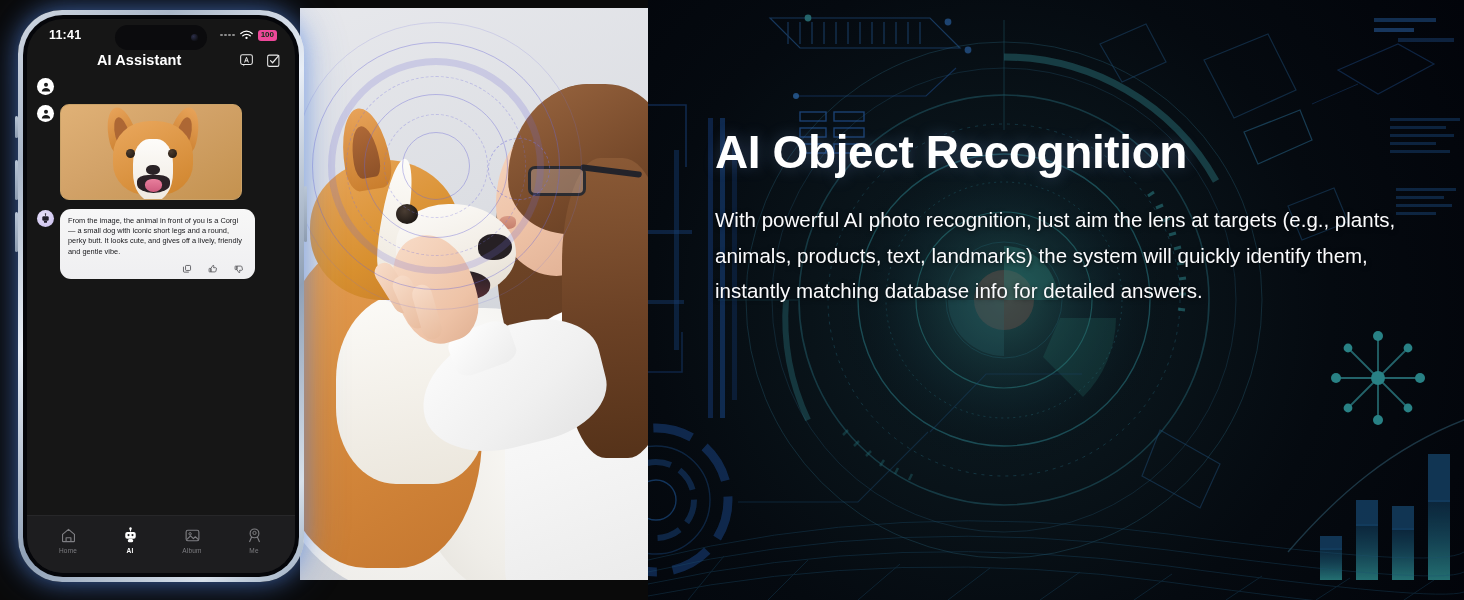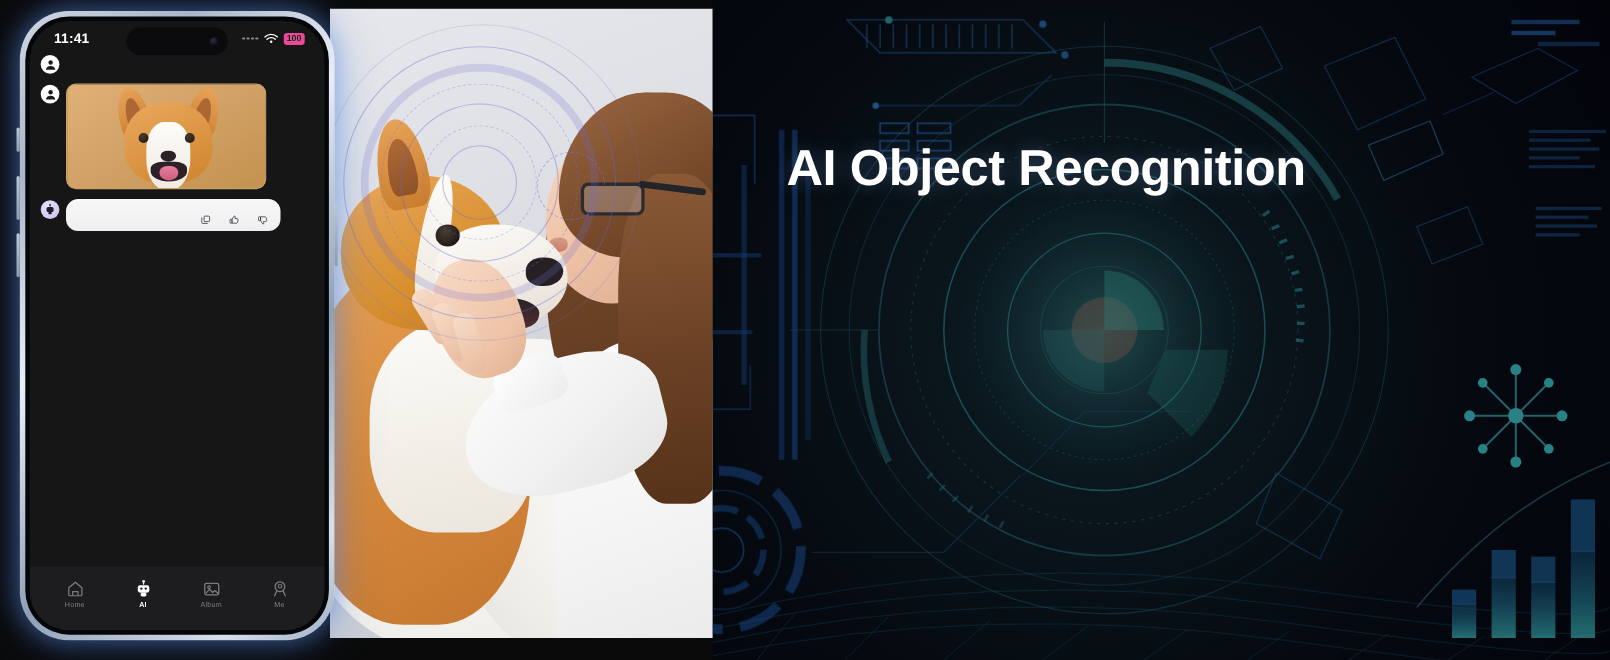--- a/index.html
+++ b/index.html
@@ -376,20 +376,34 @@
                 <path d="M3.4 6.9C4.7 5.7 6.3 5.1 8 5.1s3.3.6 4.6 1.8" stroke="#fff" stroke-width="1.5" stroke-linecap="round"></path>
                 <circle cx="8" cy="9.6" r="1.4" fill="#fff"></circle>
               </svg>
               <span id="sb-batt">100</span>
             </div>
             <div id="dyn-island">
               <span id="dyn-cam"></span>
             </div>
           </div>
 
+          <div id="app-header">
+            <div id="app-title">AI Assistant</div>
+            <div id="hdr-icons">
+              <svg class="hdr-ic" viewBox="0 0 20 20" fill="none">
+                <rect x="2.2" y="2.2" width="15.6" height="13" rx="2.4" stroke="currentColor" stroke-width="1.4"></rect>
+                <path d="M7.6 12.2 10 5.8l2.4 6.4M8.5 10.4h3" stroke="currentColor" stroke-width="1.3" stroke-linecap="round" stroke-linejoin="round"></path>
+                <path d="M6.6 15.2 5 18l3.6-2.8" fill="currentColor"></path>
+              </svg>
+              <svg class="hdr-ic" viewBox="0 0 20 20" fill="none">
+                <rect x="2.2" y="2.8" width="15" height="15" rx="2.2" stroke="currentColor" stroke-width="1.4"></rect>
+                <path d="M6 10.2 8.8 13 17 3.6" stroke="currentColor" stroke-width="1.6" stroke-linecap="round" stroke-linejoin="round"></path>
+              </svg>
+            </div>
+          </div>
 
           <div id="chat">
 
             <div class="msg-row">
               <span class="avatar-user">
                 <svg viewBox="0 0 24 24" fill="currentColor">
                   <circle cx="12" cy="7.6" r="4"></circle>
                   <path d="M3.6 21c0-4.4 3.8-7 8.4-7s8.4 2.6 8.4 7z"></path>
                 </svg>
               </span>
@@ -422,20 +436,21 @@
             <div class="msg-row">
               <span class="avatar-ai">
                 <svg viewBox="0 0 24 24" fill="currentColor">
                   <rect x="5" y="7" width="14" height="10" rx="3"></rect>
                   <rect x="11" y="2.5" width="2" height="4" rx="1"></rect>
                   <circle cx="12" cy="2.2" r="1.6"></circle>
                   <rect x="8.4" y="17" width="7.2" height="4.4" rx="2"></rect>
                 </svg>
               </span>
               <div class="bubble-ai">
+                <div>From the image, the animal in front of you is a Corgi — a small dog with iconic short legs and a round, perky butt. It looks cute, and gives off a lively, friendly and gentle vibe.</div>
                 <div class="ai-actions">
                   <svg viewBox="0 0 24 24" fill="none">
                     <rect x="8.5" y="3.5" width="12" height="12" rx="2" stroke="currentColor" stroke-width="1.8"></rect>
                     <path d="M15.5 19.5h-10a2 2 0 0 1-2-2v-10" stroke="currentColor" stroke-width="1.8" stroke-linecap="round"></path>
                   </svg>
                   <svg viewBox="0 0 24 24" fill="none">
                     <path d="M7 10.5 12 3c1.4 0 2.3 1.1 2 2.5l-.7 3.4h5.1c1.3 0 2.2 1.2 1.9 2.4l-1.5 6.3A2.4 2.4 0 0 1 16.5 19H7z" stroke="currentColor" stroke-width="1.7" stroke-linejoin="round"></path>
                     <rect x="2.6" y="10.5" width="4.4" height="8.5" rx="1.2" stroke="currentColor" stroke-width="1.7"></rect>
                   </svg>
                   <svg viewBox="0 0 24 24" fill="none">
@@ -644,16 +659,17 @@
         <path d="M556 60l64-26 28 56-62 28z"></path>
         <path d="M452 44l46-20 20 38-44 20z"></path>
         <path d="M596 132l56-22 12 30-54 24z" stroke="#2a6c92"></path>
         <path d="M640 206l46-18 14 34-46 18z"></path>
         <path d="M512 430l60 34-20 44-58-32z"></path>
       </g>
     </svg>
 
     <div id="right-text">
       <h1 id="rt-title">AI Object Recognition</h1>
+      <p id="rt-body">With powerful AI photo recognition,  just aim the lens at targets (e.g., plants, animals, products, text, landmarks) the system will quickly identify them, instantly matching database info for detailed answers.</p>
     </div>
   </div>
 
 </div>
 
 </body></html>

